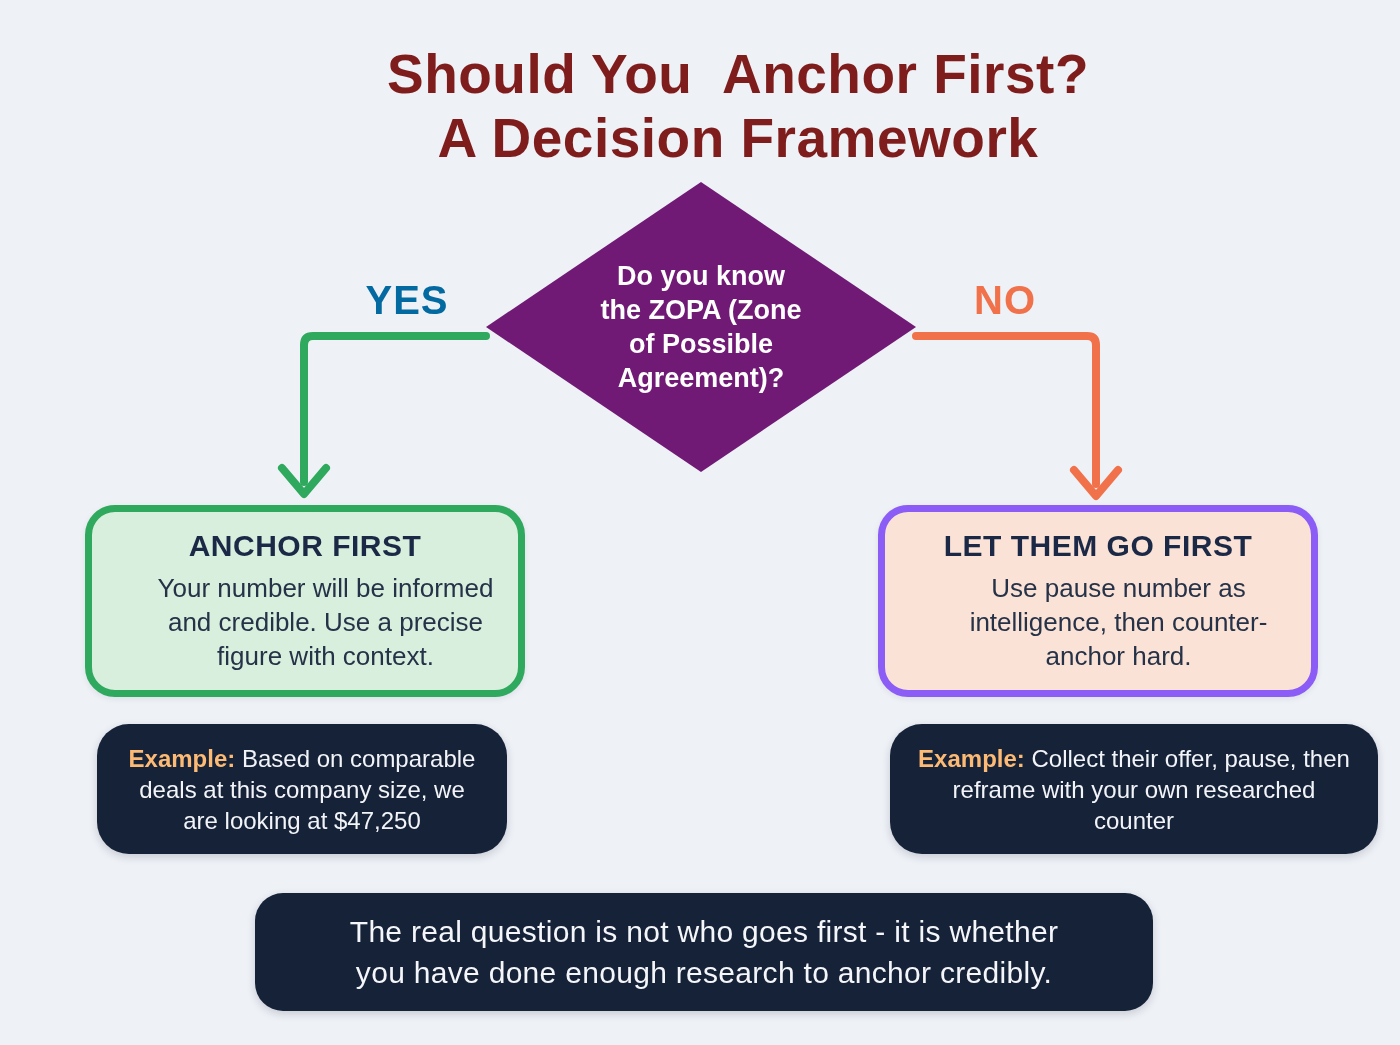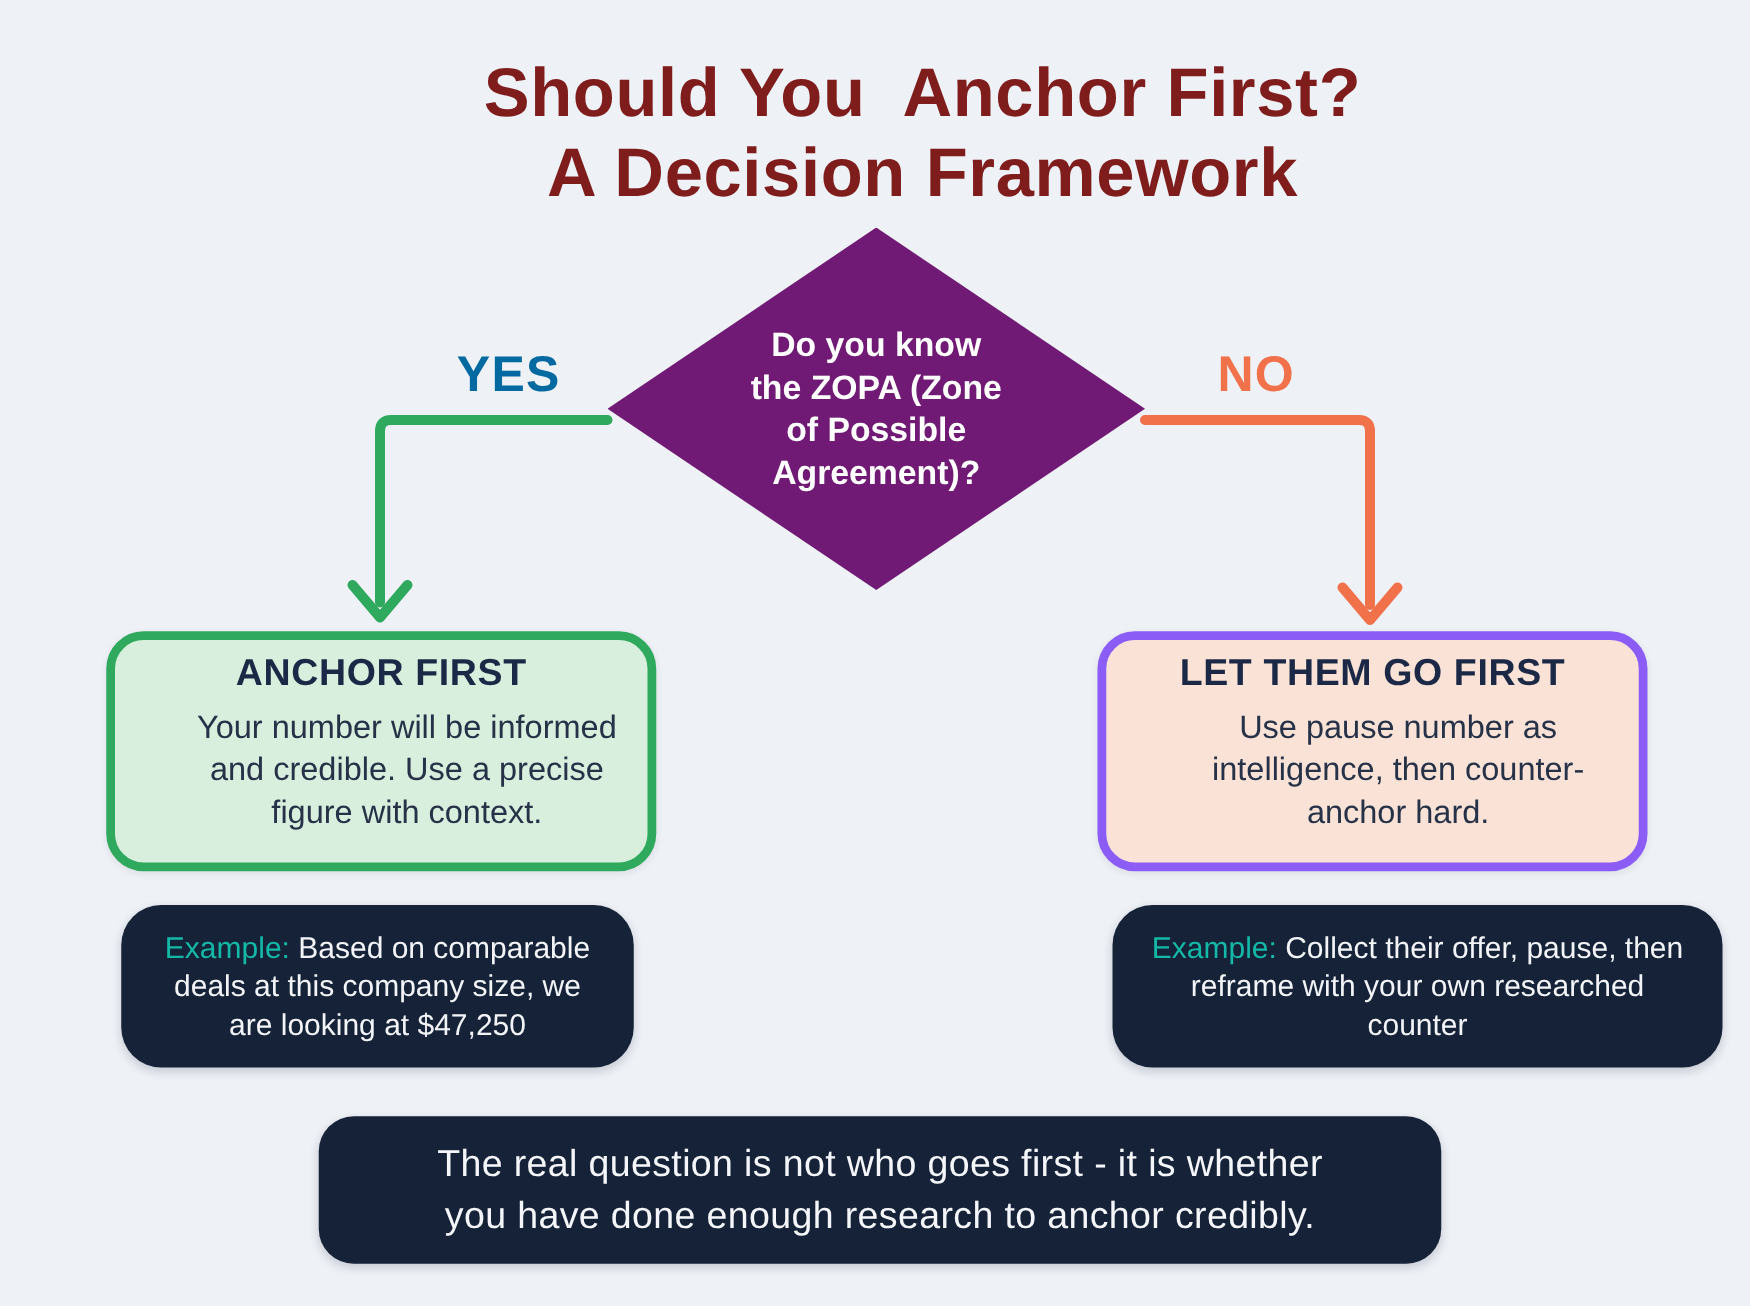--- a/index.html
+++ b/index.html
@@ -80,20 +80,21 @@
 
   
   .result-box {
     position: absolute;
     top: 505px;
     width: 440px; height: 192px;
     border-radius: 30px;
     display: flex;
     flex-direction: column;
     align-items: center;
+    justify-content: center;
     padding: 10px 18px;
     z-index: 2;
     box-shadow: 0 2px 6px rgba(20,34,56,0.08);
   }
   .result-box.green {
     left: 85px;
     background: #d9efdd;
     border: 7px solid #2fa95d;
   }
   .result-box.orange {
@@ -133,21 +134,21 @@
     box-shadow: 0 3px 8px rgba(20,34,56,0.18);
   }
   .example-box.left  { left: 97px;  width: 410px; }
   .example-box.right { left: 890px; width: 488px; }
   .example-text {
     font-size: 24px;
     color: #f2f4f8;
     line-height: 31px;
     text-align: center;
   }
-  .example-text strong { color: #14b8a6; font-weight: normal; }
+  .example-text strong { color: #fdba74; font-weight: bold; }
 
   
   .footer-box {
     position: absolute;
     left: 255px; top: 893px;
     width: 898px; height: 118px;
     background: #152238;
     border-radius: 28px;
     display: flex;
     align-items: center;

